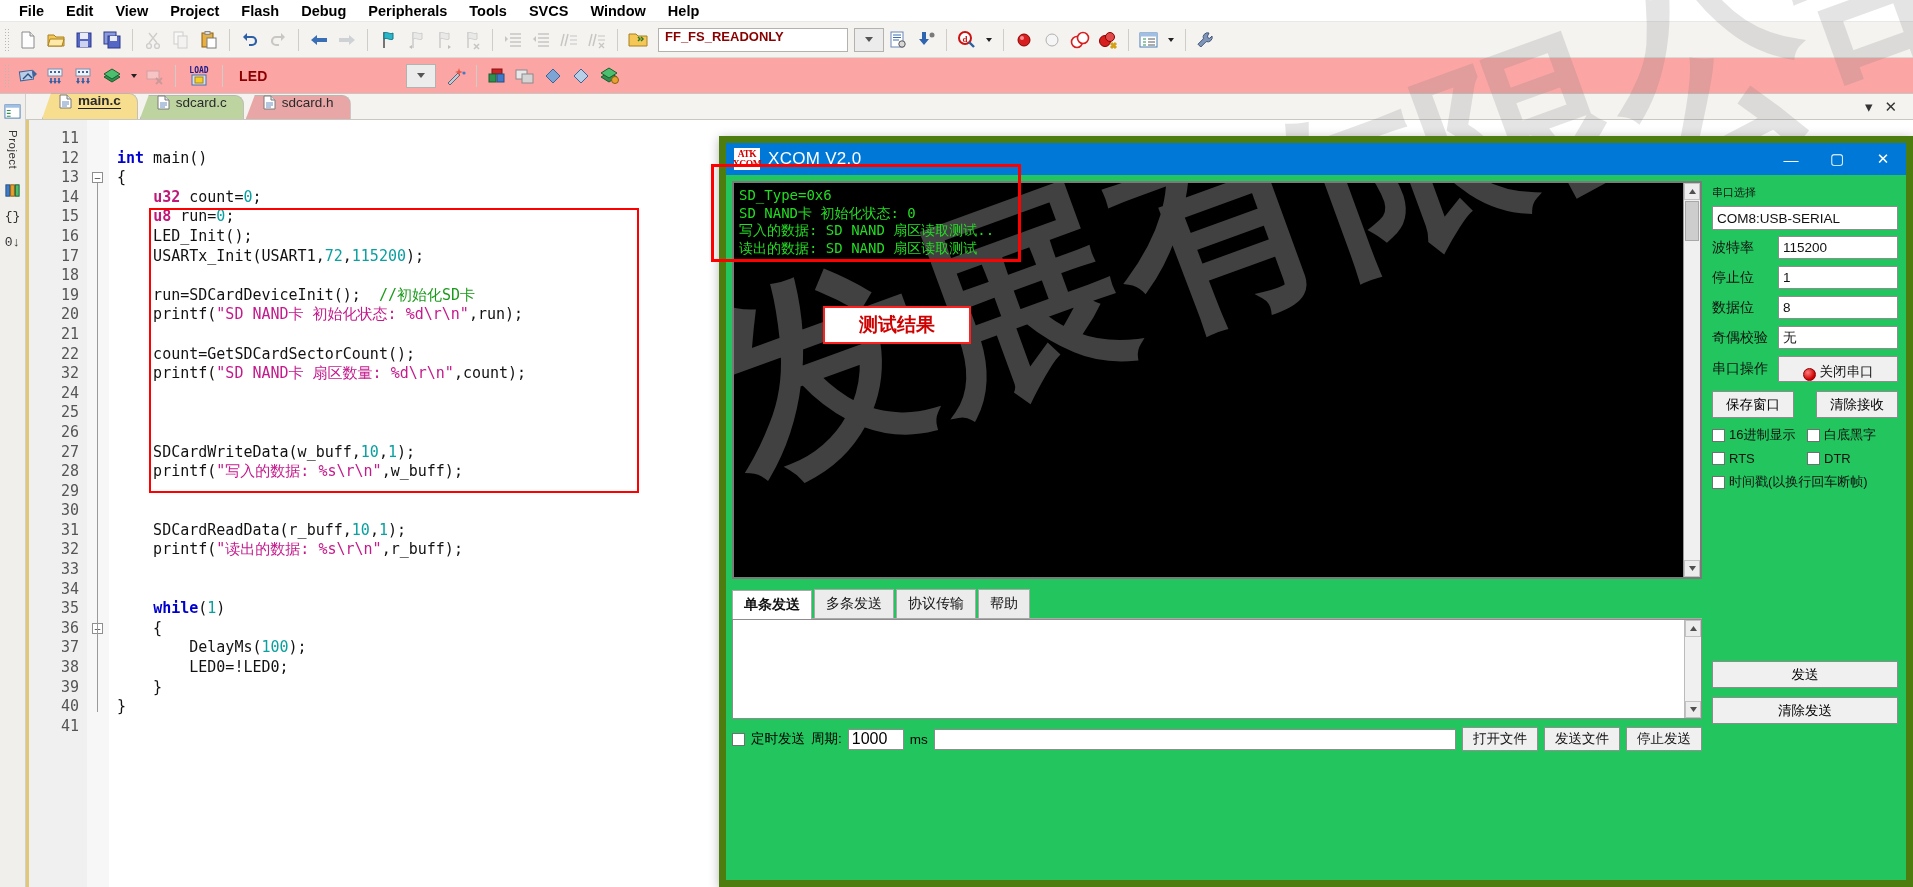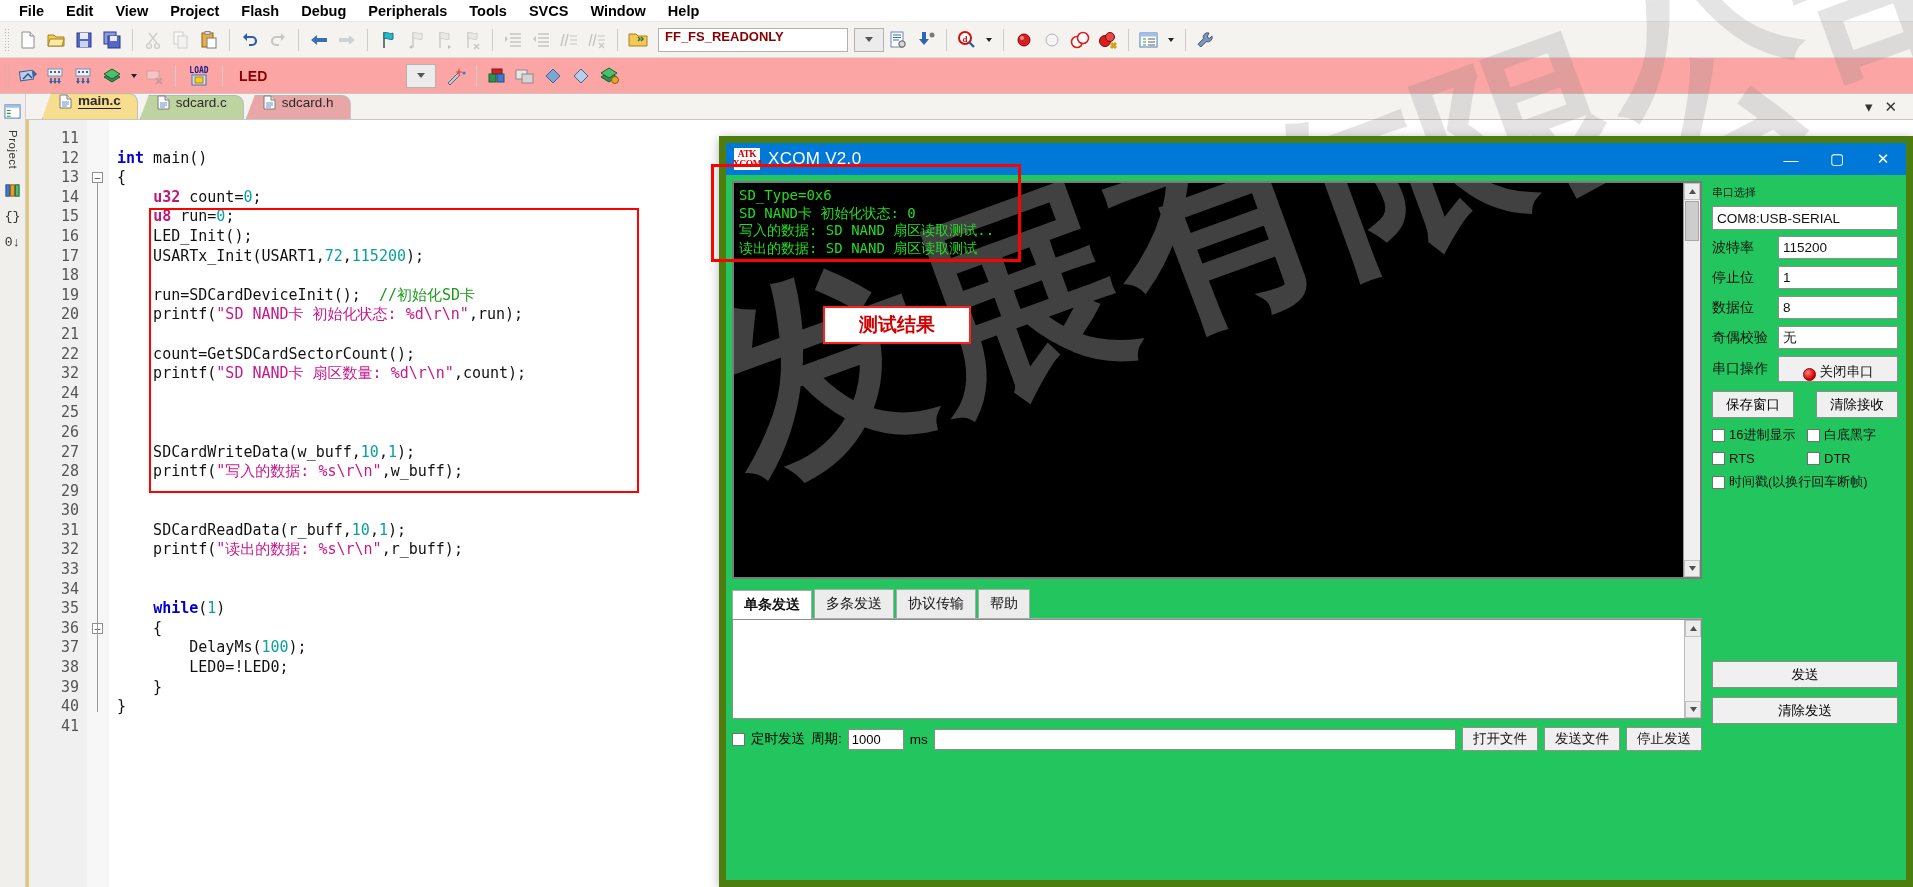--- a/index.html
+++ b/index.html
@@ -215,21 +215,21 @@
     display:flex;
   }
   .sendbox .sb-in { flex:1; }
   .sendrow {
     display:flex; align-items:center; gap:6px; margin-top:8px; font-size:13.5px;
     flex-wrap:nowrap;
   }
   .chk { width:13px;height:13px;border:1px solid #707070;background:#fff;flex:none;
          display:inline-block; vertical-align:middle; cursor:pointer; }
   .minibox { width:56px;height:21px;border:1px solid #8d8d8d;background:#fff;
-             font-size:13px; padding:1px 3px; }
+             font-size:16px; padding:1px 3px; }
   .widebox { flex:1; height:21px; border:1px solid #8d8d8d; background:#fff; min-width:40px; }
   .sbtn {
     height:24px; padding:0 10px; background:#f0f0f0; border:1px solid #909090;
     font-size:13.5px; cursor:pointer; white-space:nowrap; color:#111;
   }
 
   
   .xright {
     width:200px; flex:none; padding:10px 8px 6px 6px; font-size:14px; color:#111;
   }

